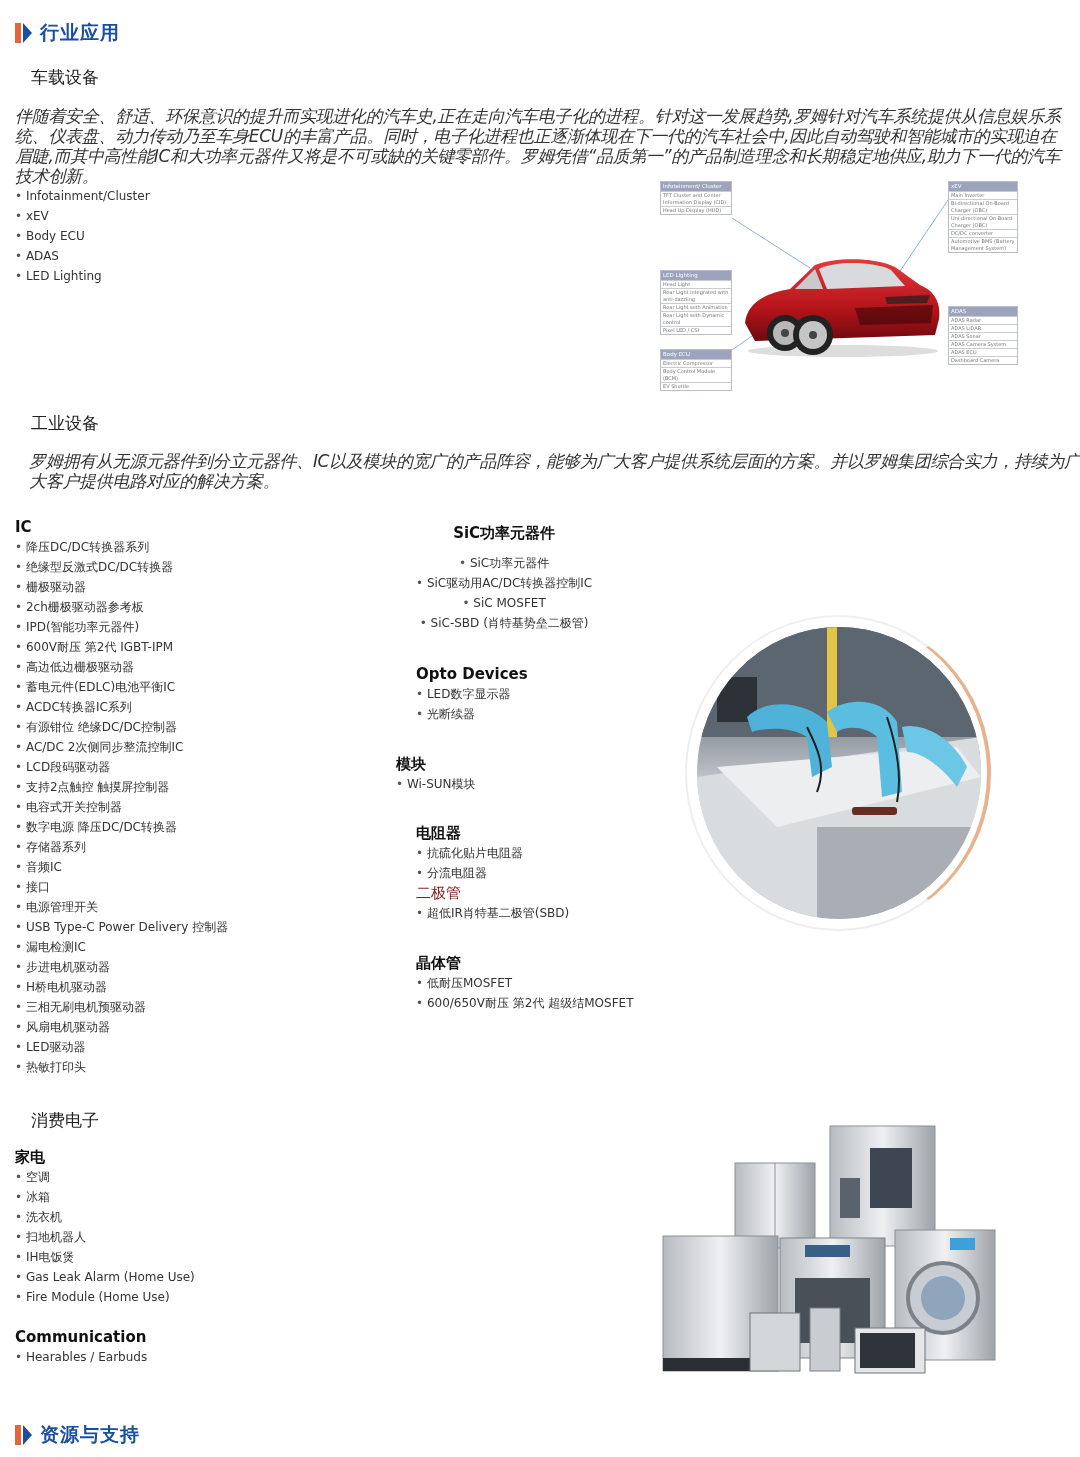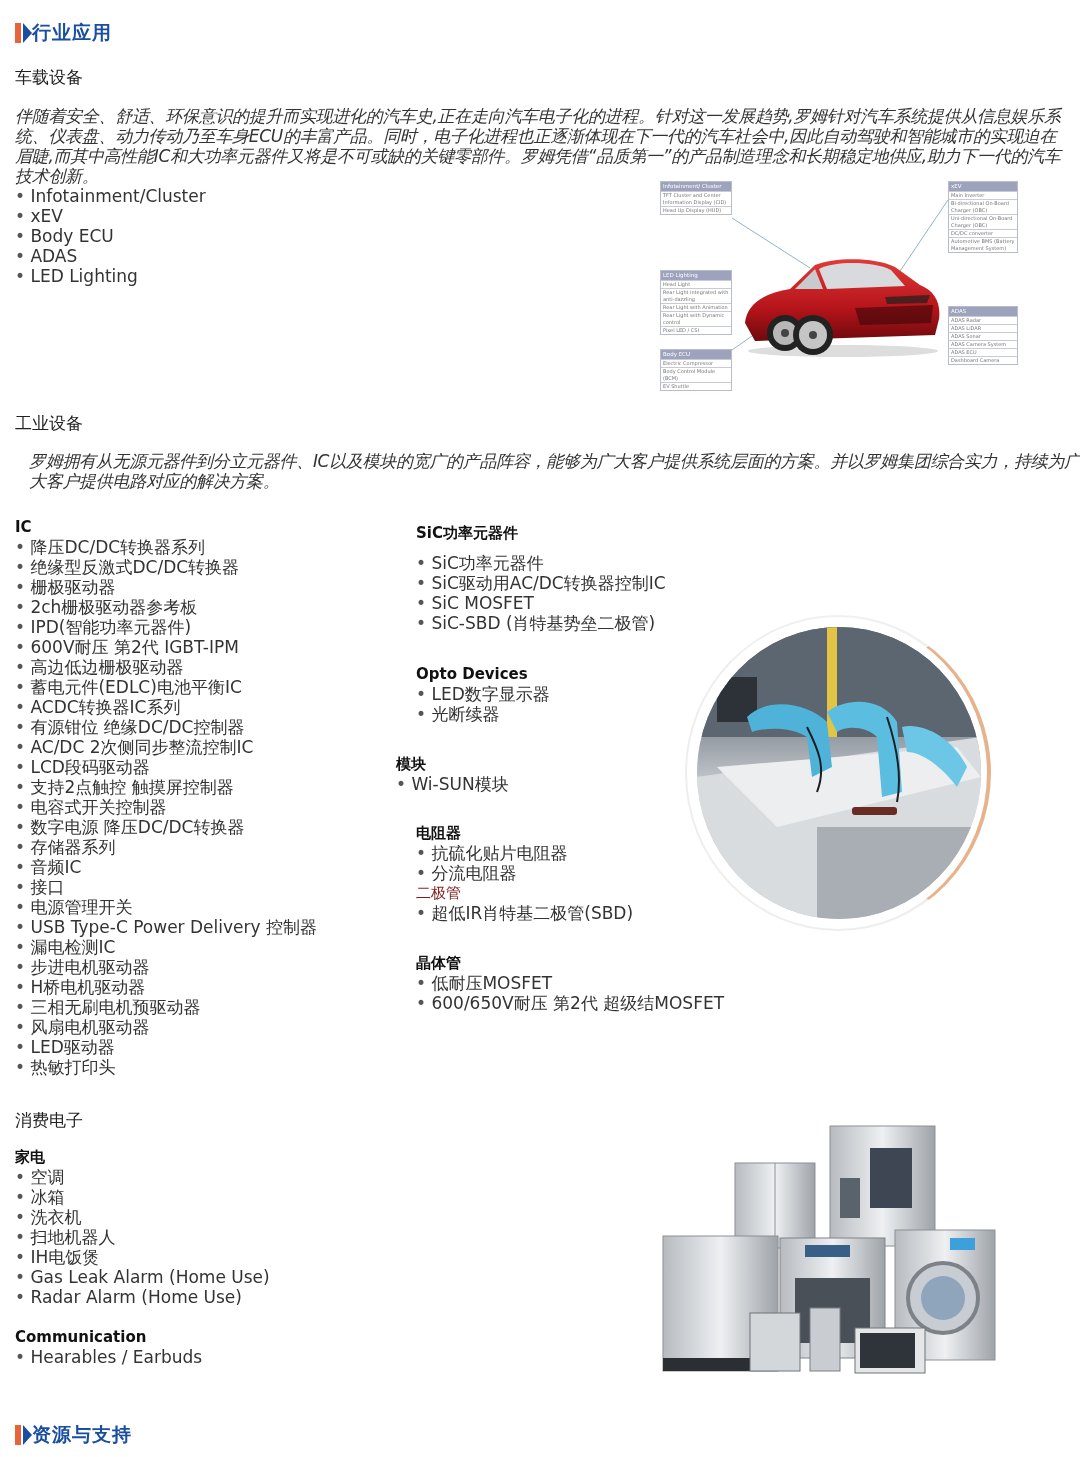--- a/index.html
+++ b/index.html
@@ -1,28 +1,28 @@
 <!DOCTYPE html>
 <html><head>
 <meta charset="utf-8">
 <style>
   html, body { margin: 0; padding: 0; background: #ffffff; }
   body { width: 1080px; height: 1457px; position: relative; overflow: hidden;
          font-family: "DejaVu Sans", "Liberation Sans", sans-serif; color: #222; }
   .abs { position: absolute; }
-  .sec-head { display: flex; align-items: center; gap: 0; text-align: center; }
+  .sec-head { display: flex; align-items: center; gap: 8px; text-align: center; }
   .sec-marker { display: flex; align-items: center; }
   .sec-marker .bar { width: 6px; height: 20px; background: #e8623a; }
   .sec-marker .tri { width: 0; height: 0; border-top: 10px solid transparent; border-bottom: 10px solid transparent;
                      border-left: 9px solid #1a4ea0; margin-left: 2px; }
   .sec-title { font-size: 19px; font-weight: bold; color: #1a4ea0; letter-spacing: 1px; }
-  .h2 { font-size: 17px; color: #222; }
+  .h2 { font-size: 17px; color: #222; margin-left: 16px; }
   .para { font-size: 17px; line-height: 20px; color: #333; letter-spacing: -0.3px; font-style: italic; }
   ul.bl { list-style: none; margin: 0; padding: 0; }
-  ul.bl li { font-size: 17px; line-height: 20px; color: #333; white-space: nowrap; }
+  ul.bl li { font-size: 12px; line-height: 20px; color: #333; white-space: nowrap; }
   ul.bl li::before { content: "• "; color: #555; }
   .grp-h { font-size: 15px; font-weight: bold; color: #111; line-height: 20px; }
   .plain { font-size: 15px; line-height: 20px; color: #7f1d1d; }
 
   
   .diagram { position: absolute; left: 660px; top: 178px; width: 365px; height: 212px; }
   .dbox { position: absolute; border: 1px solid #b9bccb; background: #fff; }
   .dbox .dh { background: #9da2bd; color: #fff; font-size: 5.5px; line-height: 7px; padding: 1px 2px; }
   .dbox .dr { font-size: 5px; line-height: 7px; padding: 0 2px; color: #777; border-top: 1px solid #c8cad6; }
   .car { position: absolute; left: 75px; top: 75px; width: 210px; height: 105px; }
@@ -159,21 +159,21 @@
     <li>漏电检测IC</li>
     <li>步进电机驱动器</li>
     <li>H桥电机驱动器</li>
     <li>三相无刷电机预驱动器</li>
     <li>风扇电机驱动器</li>
     <li>LED驱动器</li>
     <li>热敏打印头</li>
   </ul>
 </div>
 
-<div class="abs" style="left:416px; top:523px;">
+<div class="abs" style="left:416px; top:523px;text-align:center;">
   <div class="grp-h">SiC功率元器件</div>
   <ul class="bl" style="margin-top:10px;">
     <li>SiC功率元器件</li>
     <li>SiC驱动用AC/DC转换器控制IC</li>
     <li>SiC MOSFET</li>
     <li>SiC-SBD (肖特基势垒二极管)</li>
   </ul>
 </div>
 
 <div class="abs" style="left:416px; top:664px;">
@@ -235,21 +235,21 @@
 
 <div class="abs" style="left:15px; top:1147px;">
   <div class="grp-h">家电</div>
   <ul class="bl">
     <li>空调</li>
     <li>冰箱</li>
     <li>洗衣机</li>
     <li>扫地机器人</li>
     <li>IH电饭煲</li>
     <li>Gas Leak Alarm (Home Use)</li>
-    <li>Radar Alarm (Home Use)</li>
+    <li>Fire Module (Home Use)</li>
   </ul>
 </div>
 
 <div class="abs" style="left:15px; top:1327px;">
   <div class="grp-h">Communication</div>
   <ul class="bl">
     <li>Hearables / Earbuds</li>
   </ul>
 </div>
 

